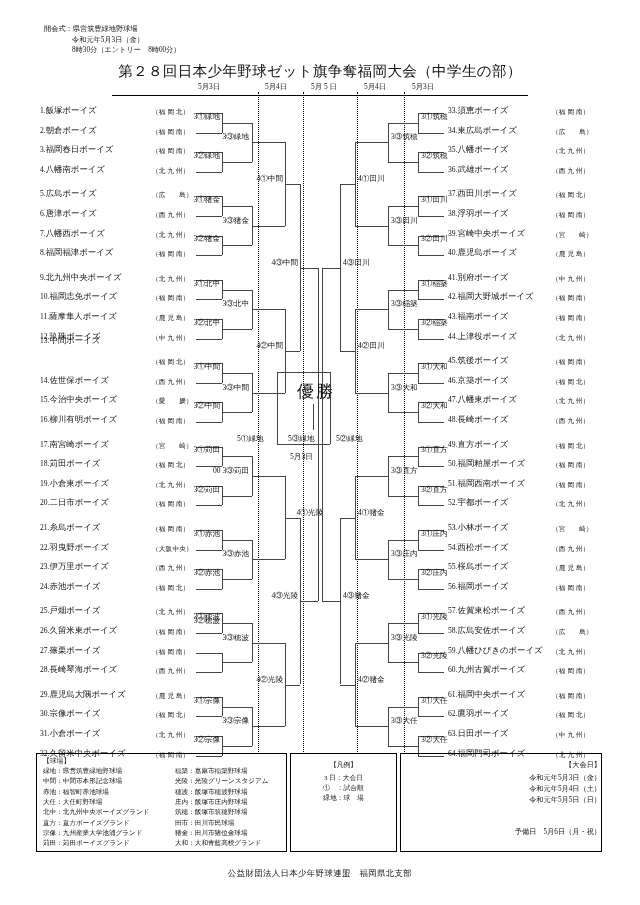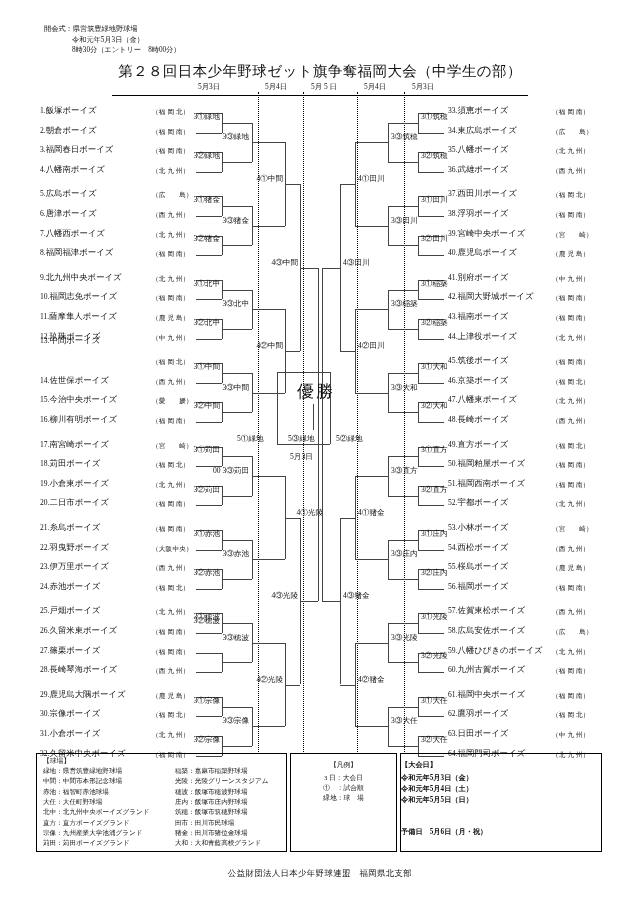--- a/index.html
+++ b/index.html
@@ -47,21 +47,21 @@
   .ml{position:absolute;font-size:7.6px;white-space:nowrap;background:transparent;line-height:9px;}
 
   .champ{position:absolute;font-size:17px;letter-spacing:2px;white-space:nowrap;}
   .champ-sub{position:absolute;font-size:7.6px;white-space:nowrap;}
 
   
   .box{position:absolute;border:1px solid #000;}
   .bx-t{position:absolute;font-size:6.6px;line-height:8.6px;white-space:nowrap;}
   .bx-t.bold{font-size:6.8px;}
   .lgd{position:absolute;font-size:6.8px;line-height:9.4px;white-space:nowrap;text-align:center;}
-  .dates{position:absolute;font-size:7.2px;line-height:10px;white-space:nowrap;text-align:left;font-weight:bold;}
+  .dates{position:absolute;font-size:7.2px;line-height:10px;white-space:nowrap;text-align:right;}
 
   .footer{position:absolute;left:0;top:868px;width:640px;text-align:center;font-size:8.4px;letter-spacing:.4px;}
 </style>
 </head>
 <body>
 
 <div class="page">
 
   <div class="hdr-left">
     <div>開会式：県営筑豊緑地野球場</div>

